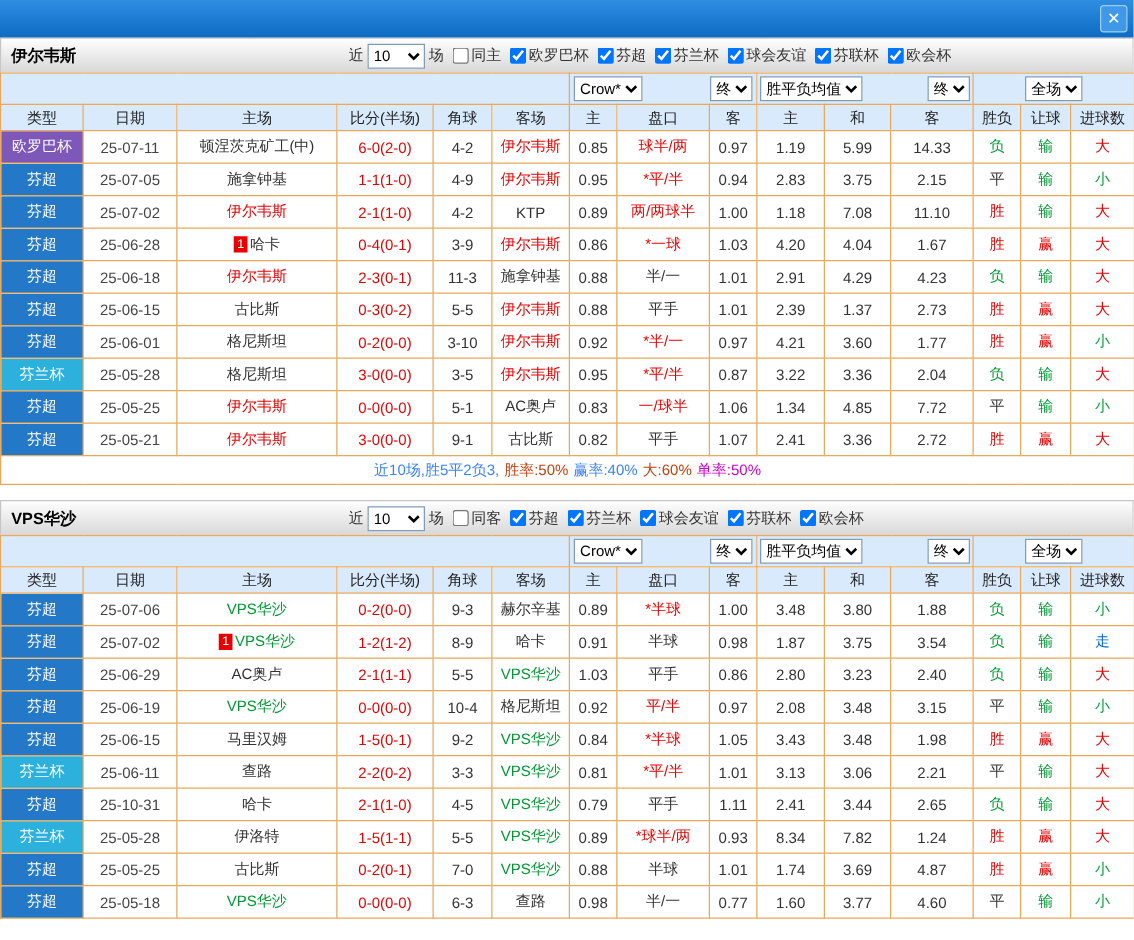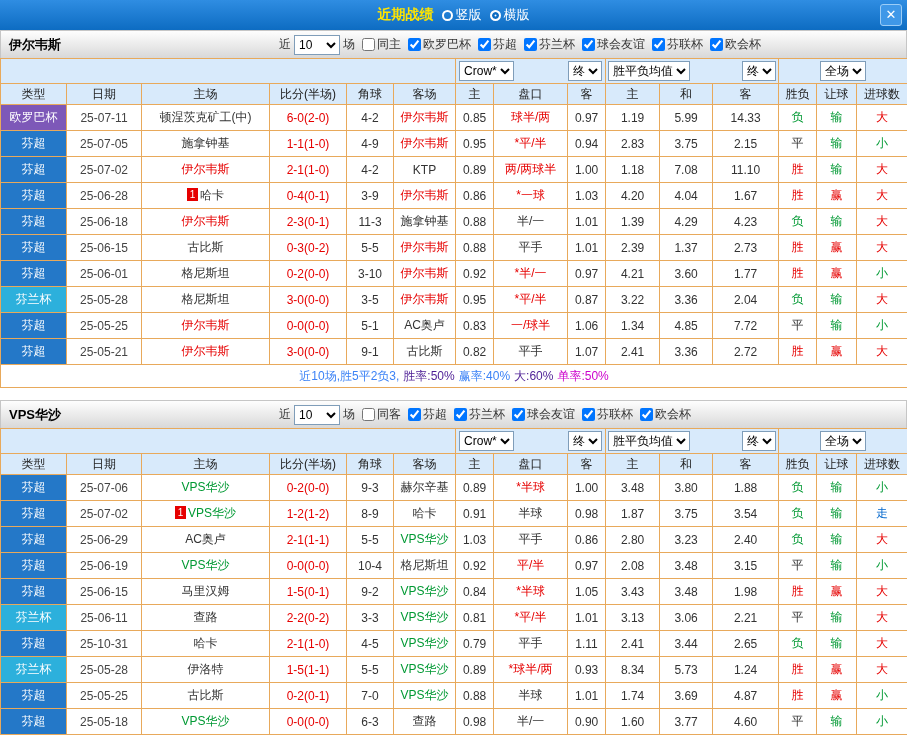--- a/index.html
+++ b/index.html
@@ -66,39 +66,28 @@
   td.r { color:#e60000; }
   td.g { color:#009933; }
   td.b { color:#0066cc; }
   td.k { color:#333; }
   .badge {
     display:inline-block; background:#e60000; color:#fff; font-size:10px;
     width:11px; height:13px; line-height:13px; margin-right:2px; vertical-align:1px;
   }
   .summary span { margin:0 2px; }
   .c-plain  { color:#3b82f6; }
-  .c-red    { color:#4c1d95; }
+  .c-red    { color:#c2410c; }
   .c-blue   { color:#3b82f6; }
   .c-purple { color:#cc00cc; }
 </style>
 </head>
 <body>
 
 <div class="titlebar">
-  <div class="titlebar-center">
-    <span class="page-title">近期战绩</span>
-    <span class="radio-opt">
-      <span class="radio-circle"></span>
-      <span>竖版</span>
-    </span>
-    <span class="radio-opt">
-      <span class="radio-circle selected"></span>
-      <span>横版</span>
-    </span>
-  </div>
   <div class="close-btn">✕</div>
 </div>
 
 <div class="section">
   <div class="team-bar">
     <span class="team-name">伊尔韦斯</span>
     <div class="filters">
       <span>近</span>
       <select class="count-select">
         <option>10</option>
@@ -247,21 +236,21 @@
         <tr>
           <td class="lg-super">芬超</td>
           <td class="date">25-06-18</td>
           <td class="team-a">伊尔韦斯</td>
           <td class="score">2-3(0-1)</td>
           <td>11-3</td>
           <td>施拿钟基</td>
           <td>0.88</td>
           <td>半/一</td>
           <td>1.01</td>
-          <td>1.39</td>
+          <td>2.91</td>
           <td>4.29</td>
           <td>4.23</td>
           <td class="g">负</td>
           <td class="g">输</td>
           <td class="r">大</td>
         </tr>
         <tr>
           <td class="lg-super">芬超</td>
           <td class="date">25-06-15</td>
           <td>古比斯</td>
@@ -558,21 +547,21 @@
           <td class="lg-cup">芬兰杯</td>
           <td class="date">25-05-28</td>
           <td>伊洛特</td>
           <td class="score">1-5(1-1)</td>
           <td>5-5</td>
           <td class="team-b">VPS华沙</td>
           <td>0.89</td>
           <td class="hred">*球半/两</td>
           <td>0.93</td>
           <td>8.34</td>
-          <td>5.73</td>
+          <td>7.82</td>
           <td>1.24</td>
           <td class="r">胜</td>
           <td class="r">赢</td>
           <td class="r">大</td>
         </tr>
         <tr>
           <td class="lg-super">芬超</td>
           <td class="date">25-05-25</td>
           <td>古比斯</td>
           <td class="score">0-2(0-1)</td>
@@ -590,21 +579,21 @@
         </tr>
         <tr>
           <td class="lg-super">芬超</td>
           <td class="date">25-05-18</td>
           <td class="team-b">VPS华沙</td>
           <td class="score">0-0(0-0)</td>
           <td>6-3</td>
           <td>查路</td>
           <td>0.98</td>
           <td>半/一</td>
-          <td>0.90</td>
+          <td>0.77</td>
           <td>1.60</td>
           <td>3.77</td>
           <td>4.60</td>
           <td class="k">平</td>
           <td class="g">输</td>
           <td class="g">小</td>
         </tr>
       </tbody>
   </table>
 </div>

